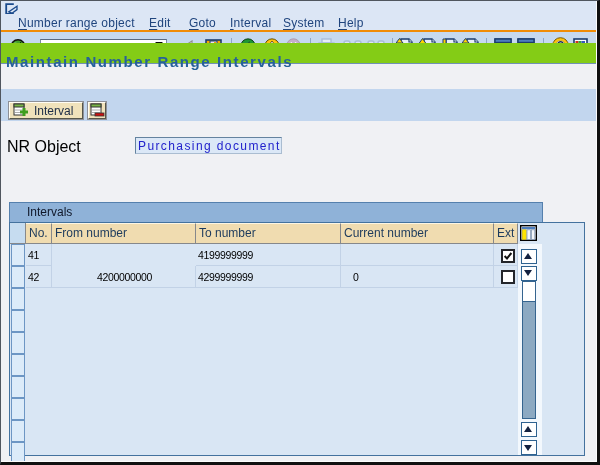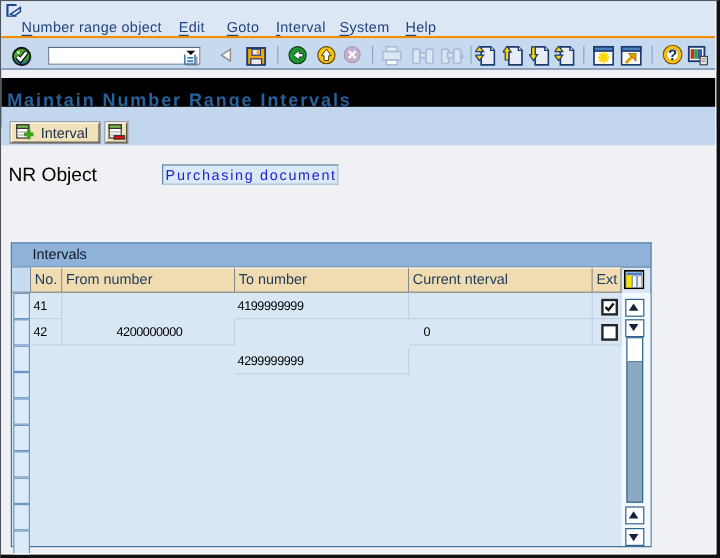--- a/index.html
+++ b/index.html
@@ -15,41 +15,41 @@
 .mi { position:absolute; top:2px; font-size:12px; letter-spacing:0.25px; color:#20457e; white-space:nowrap;text-align:center; }
 .mi u { text-decoration:underline; text-underline-offset:2px; }
 #orange { left:0; top:29px; width:596px; height:2px; background:#f08c06; }
 #toolbar { left:0; top:31px; width:596px; height:26px; background:#c6d9ef; border-bottom:1px solid #65799a; }
 .sep { position:absolute; top:6px; width:1px; height:15px; background:#8ea6c6; }
 
 
 #cmd { position:absolute; left:39px; top:7px; width:127px; height:15px; background:#fff; border:1px solid #7c8aa0; border-top-color:#5a6a80; }
 
 
-#titlearea { left:0; top:64px; width:596px; height:41px; background:#000000; border-bottom:1px solid #7191b5; }
+#titlearea { left:0; top:42px; width:596px; height:21px; background:#84cc16; border-bottom:1px solid #7191b5; }
 #title { position:absolute; left:5px; top:10px; font-size:15px; font-weight:bold; letter-spacing:1.6px; color:#26619b; }
 
 
 #apptb { left:0; top:88px; width:596px; height:33px; background:#c2d6ee; border-bottom:1px solid #a8bcd4; }
 .appbtn { position:absolute; top:13px; height:17px; background:#f0e2bb; border:1px solid; border-color:#fffdf4 #55564a #55564a #fffdf4; box-shadow:0 0 0 1px #8e9097; display:flex; align-items:center; }
 .appbtn span { font-size:12px; color:#1c2c46; }
 
 
 #content { left:0; top:120px; width:596px; height:341px; background:#f0f1f4; }
 
 
 #nrlabel { left:6px; top:17px; font-size:16px; color:#000; }
 #nrfield { left:134px; top:16px; width:147px; height:17px; background:#dbe8f7; border:1px solid; border-color:#64839f #aabdd1 #aabdd1 #64839f; }
 #nrfield span { position:absolute; left:2px; top:1px; font-size:12px; letter-spacing:1.4px; color:#2222cc; white-space:nowrap; }
 
 
 #group { left:8px; top:81px; width:534px; height:254px; }
 #grouphead { position:absolute; left:0; top:0; width:534px; height:20px; background:#8fb2d8; border:1px solid #5580ad; border-bottom:none; }
 #grouphead span { position:absolute; left:17px; top:2px; font-size:12px; color:#10182a;text-align:right; }
-#tablebox { position:absolute; left:0; top:20px; width:534px; height:234px; border:1px solid #44729e; background:#d9e6f4; }
+#tablebox { position:absolute; left:0; top:20px; width:576px; height:234px; border:1px solid #44729e; background:#d9e6f4; }
 
 
 .th { position:absolute; top:0px; height:21px; background:#f0dcb0; border-top:1px solid #fdf6e3; border-right:1px solid #86888b; border-bottom:1px solid #86888b; font-size:12px; color:#1c3a5c; padding:2px 0 0 3px; white-space:nowrap; overflow:hidden; }
 #selhead { position:absolute; left:0px; top:0px; width:16px; height:21px; background:#c6dcf0; border-right:1px solid #86888b; border-bottom:1px solid #86888b; }
 
 
 .selcell { position:absolute; left:1px; width:14px; height:22px; background:#dcebf9; border:1px solid #6d96c4; }
 
 
 .cell { position:absolute; height:22px; font-size:10.5px; letter-spacing:-0.35px; color:#000; padding-top:5px; padding-left:2px; border-right:1px solid #c2d2e6; border-bottom:1px solid #c2d2e6; }
@@ -241,30 +241,30 @@
     <div class="abs" id="group">
       <div id="grouphead">
           <span>Intervals</span>
         </div>
       <div id="tablebox">
 
         <div id="selhead"></div>
         <div class="th" style="left:16px; width:26px;">No.</div>
         <div class="th" style="left:42px; width:144px;">From number</div>
         <div class="th" style="left:186px; width:145px;">To number</div>
-        <div class="th" style="left:331px; width:153px;">Current nterval</div>
+        <div class="th" style="left:331px; width:153px;">Current number</div>
         <div class="th" style="left:484px; width:24px;">Ext</div>
 
         <div class="cell" style="left:16px; top:21px; width:26px;">41</div>
         <div class="cell" style="left:186px; top:21px; width:145px;">4199999999</div>
         <div class="cell" style="left:331px; top:21px; width:153px;"></div>
         <div class="cell" style="left:484px; top:21px; width:24px;"></div>
         <div class="cell" style="left:16px; top:43px; width:26px;">42</div>
         <div class="cell" style="left:42px; top:43px; width:144px;text-align:center;">4200000000</div>
-        <div class="cell" style="left:186px; top:43px; width:145px;margin-top:24px;">4299999999</div>
+        <div class="cell" style="left:186px; top:43px; width:145px;">4299999999</div>
         <div class="cell" style="left:331px; top:43px; width:153px; padding-left:12px;">0</div>
         <div class="cell" style="left:484px; top:43px; width:24px;"></div>
 
         <div class="cb" style="top:26px;">
           <svg width="10" height="10" viewBox="0 0 10 10">
               <path d="M1.6 5 L4 7.4 L8.4 2" stroke="#111" stroke-width="2" fill="none"></path>
             </svg>
         </div>
         <div class="cb" style="top:47px;"></div>
 

